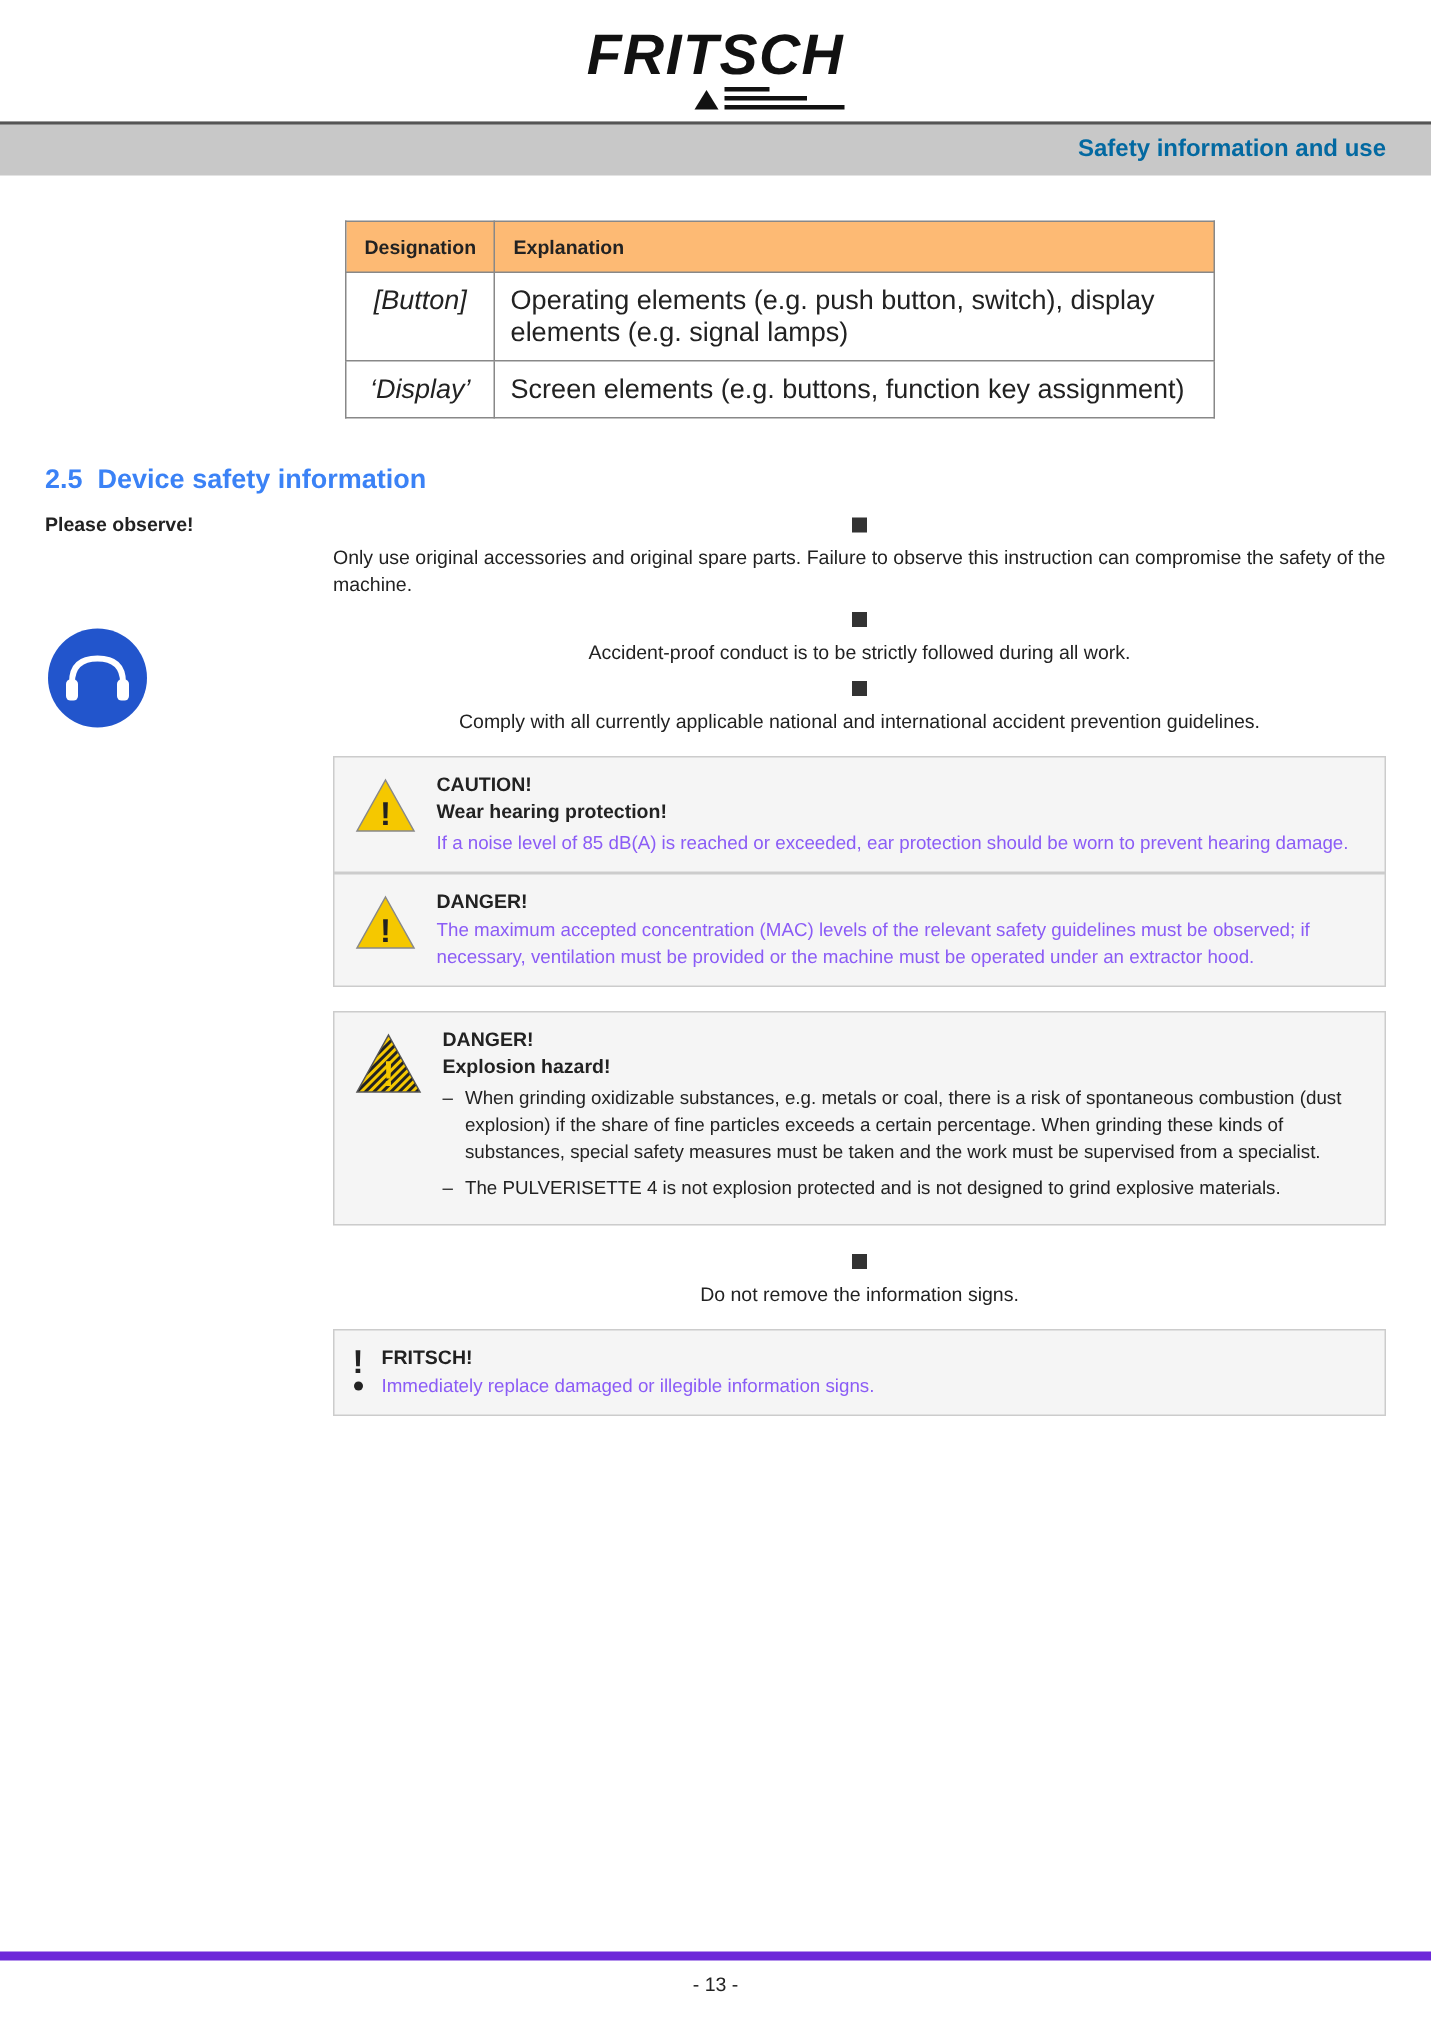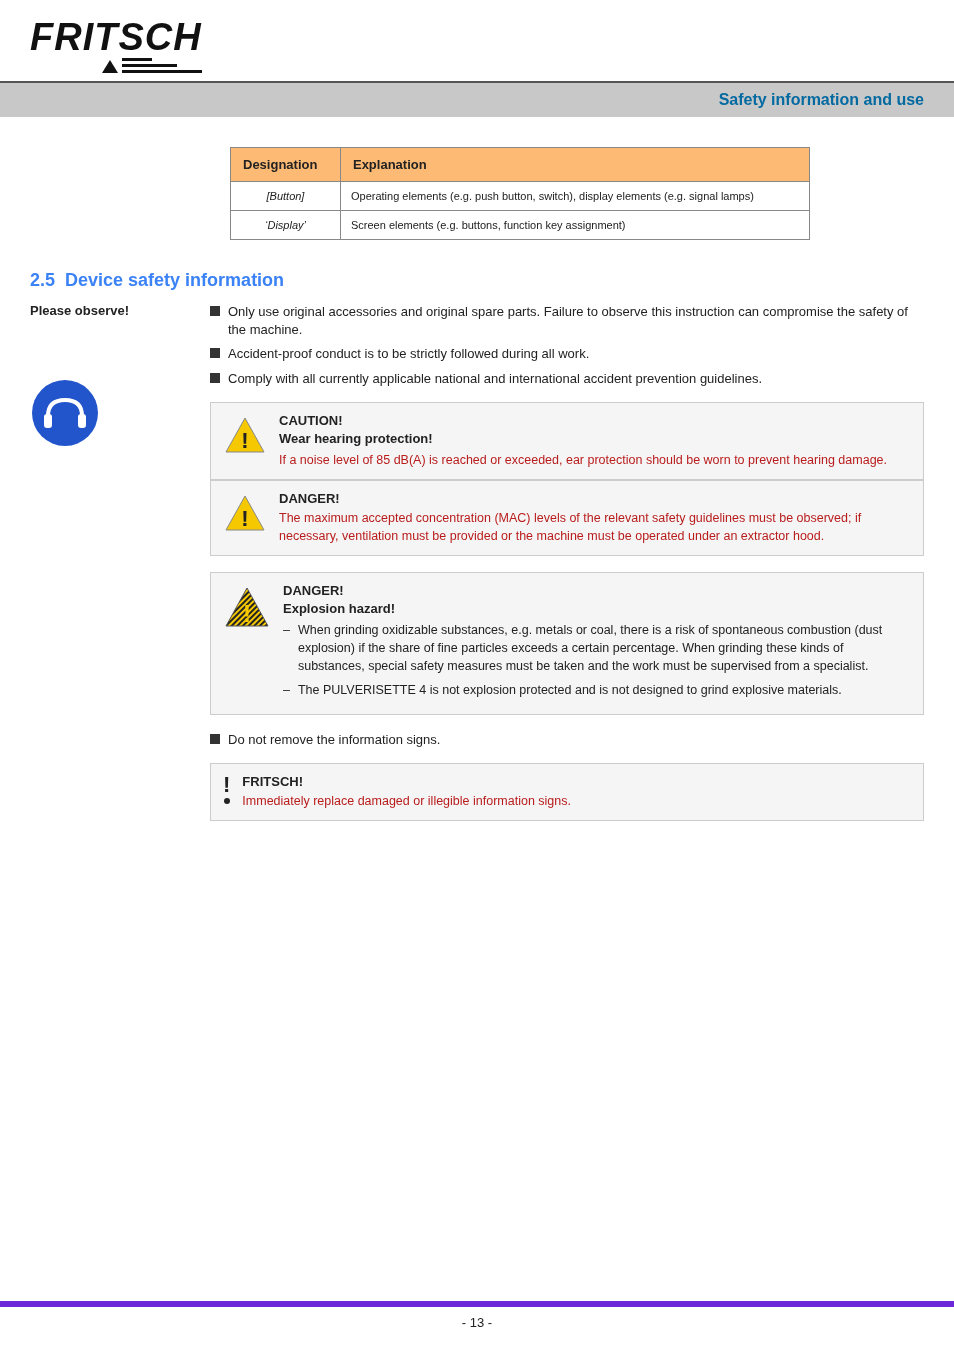--- a/index.html
+++ b/index.html
@@ -9,21 +9,21 @@
       background: #fff;
       color: #222;
       width: 954px;
       min-height: 1350px;
       position: relative;
     }
 
     
     .header {
       display: flex;
-      justify-content: flex-start;
+      justify-content: center;
       align-items: flex-start;
       padding: 18px 30px 0 30px;
     }
 
     
     .section-header {
       background: #c8c8c8;
       padding: 8px 30px;
       margin-top: 8px;
       display: flex;
@@ -57,42 +57,42 @@
       border: 1px solid #888;
       padding: 9px 12px;
       text-align: left;
       font-weight: bold;
       font-size: 13px;
     }
     .designation-table td {
       border: 1px solid #888;
       padding: 8px 10px;
       vertical-align: top;
-      font-size: 11px;
+      font-size: 18px;
     }
     .designation-table td.center-cell {
       text-align: center;
       font-style: italic;
     }
 
     
     .section-25 {
       margin-top: 30px;
     }
     .section-25-title {
       font-size: 18px;
       font-weight: bold;
       margin-bottom: 12px;
       color: #3b82f6;
     }
 
     
     .section-25-body {
       display: flex;
-      gap: 20px;
+      gap: 32px;
     }
     .left-col {
       width: 160px;
       flex-shrink: 0;
     }
     .please-observe {
       font-weight: bold;
       font-size: 13px;
     }
     .right-col {
@@ -100,25 +100,26 @@
     }
 
     
     .bullet-list {
       list-style: none;
       padding: 0;
       margin: 0 0 14px 0;
     }
     .bullet-list li {
       display: flex;
-      align-items: flex-start;
+      align-items: center;
       gap: 8px;
       margin-bottom: 6px;
       font-size: 13px;
       line-height: 1.4;
+      flex-direction: column;
     }
     .bullet-square {
       width: 10px;
       height: 10px;
       background: #333;
       flex-shrink: 0;
       margin-top: 3px;
     }
 
     
@@ -140,21 +141,21 @@
       margin-bottom: 3px;
     }
     .warning-box-subtitle {
       font-weight: bold;
       font-size: 13px;
       margin-bottom: 5px;
     }
     .warning-box-text {
       font-size: 12.5px;
       line-height: 1.45;
-      color: #b91c1c;
+      color: #8b5cf6;
     }
 
     
     .triangle-icon {
       flex-shrink: 0;
       margin-top: 2px;
     }
 
     
     .single-warning-box {

